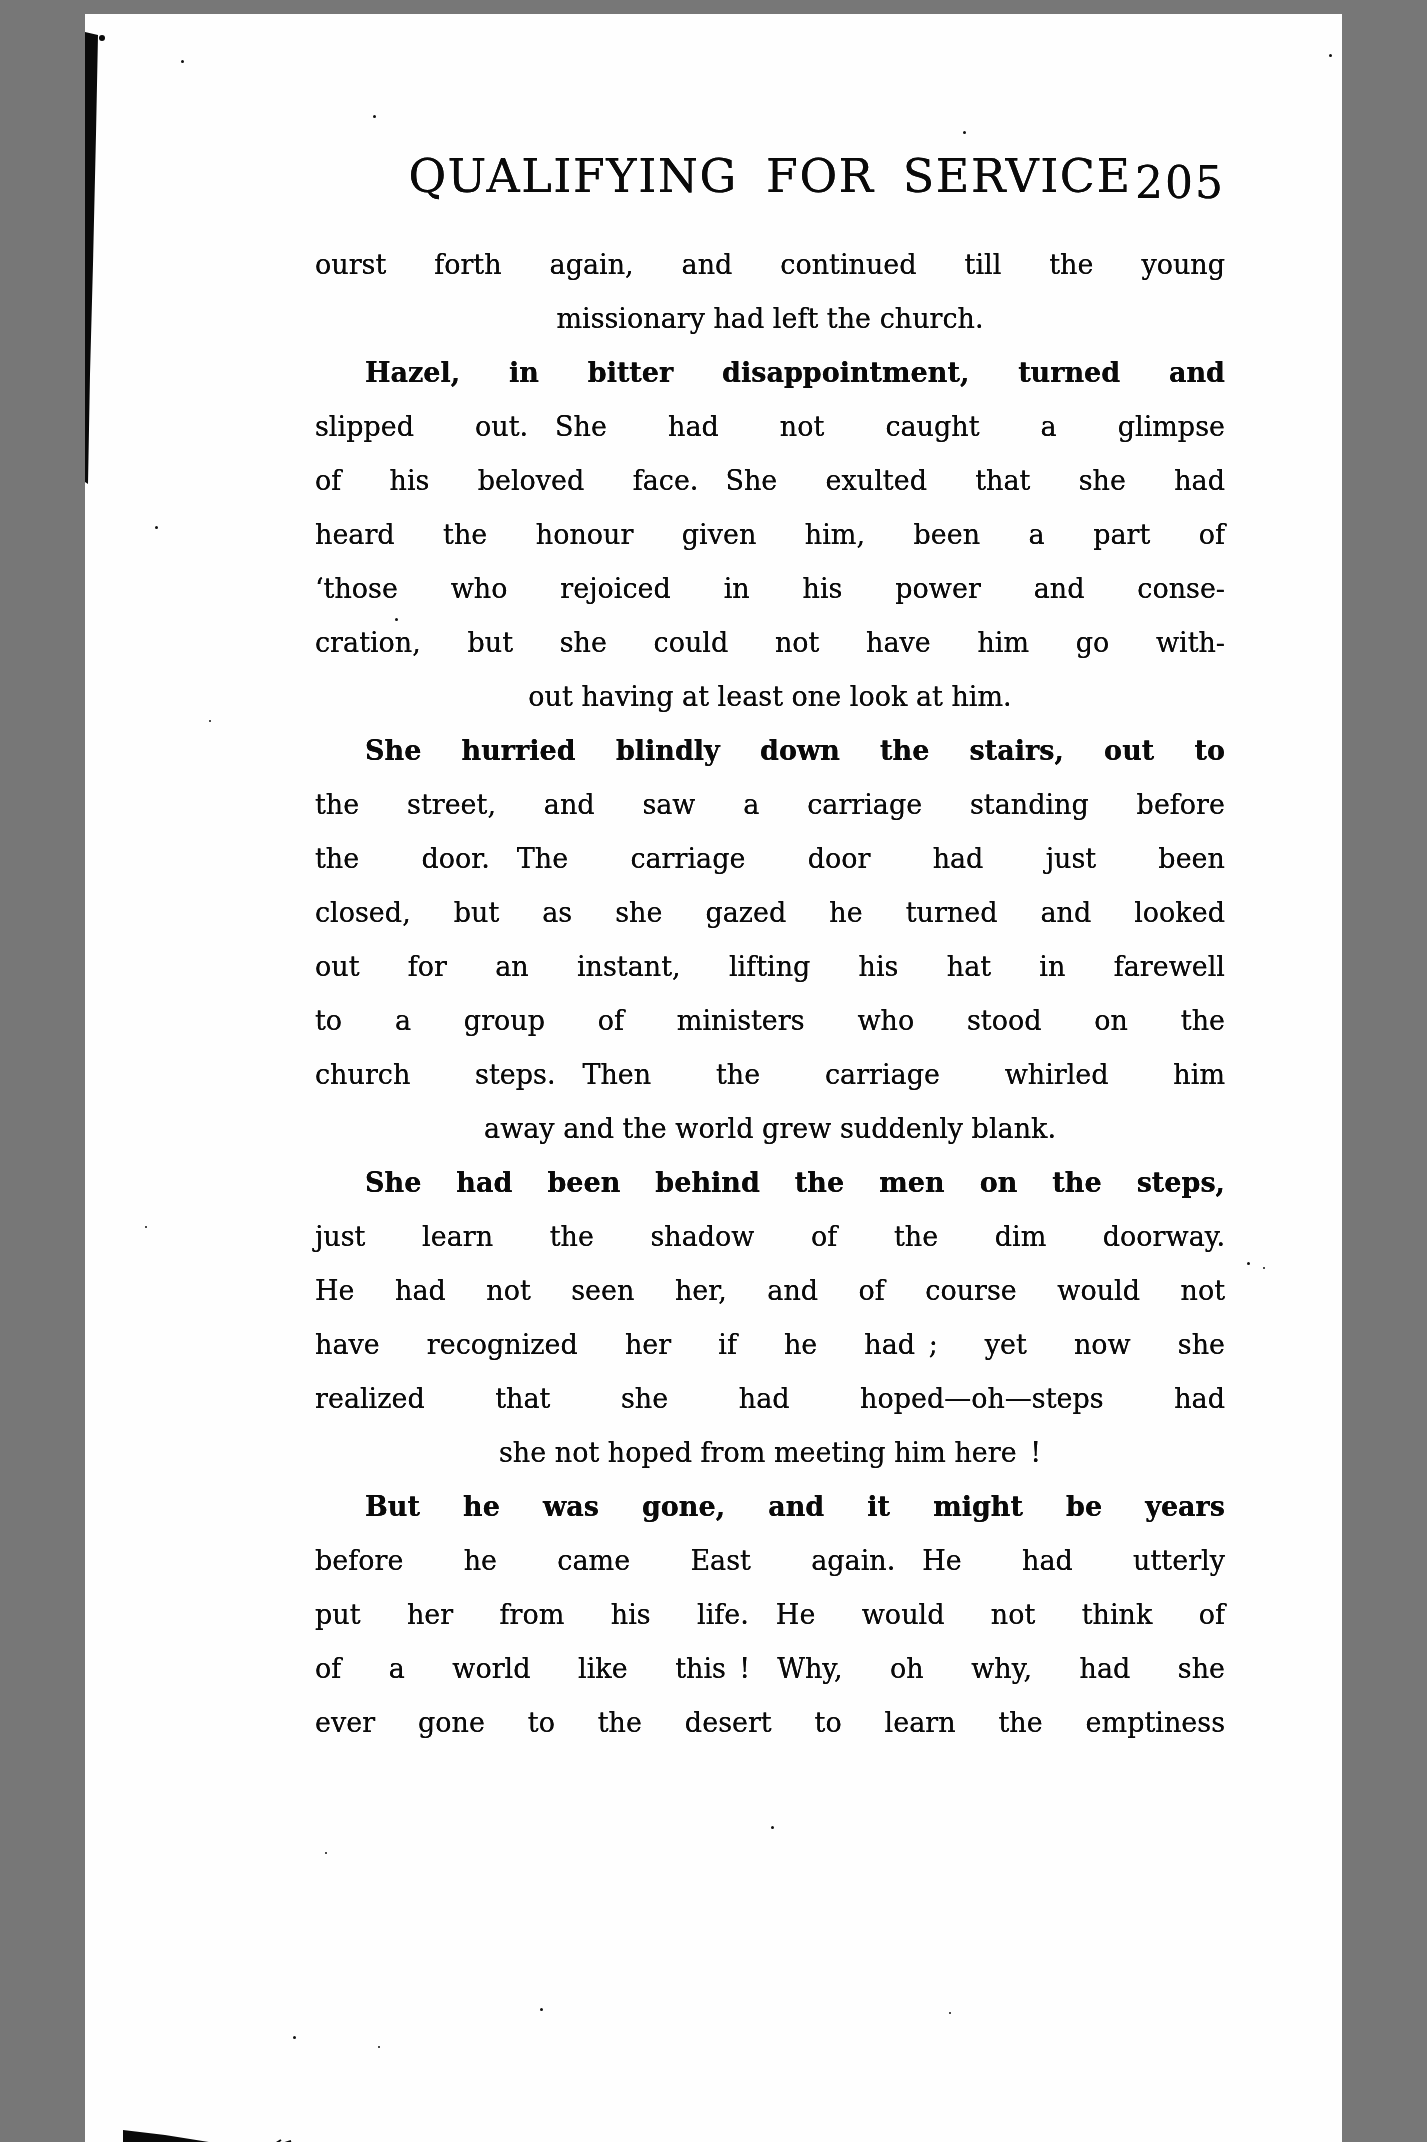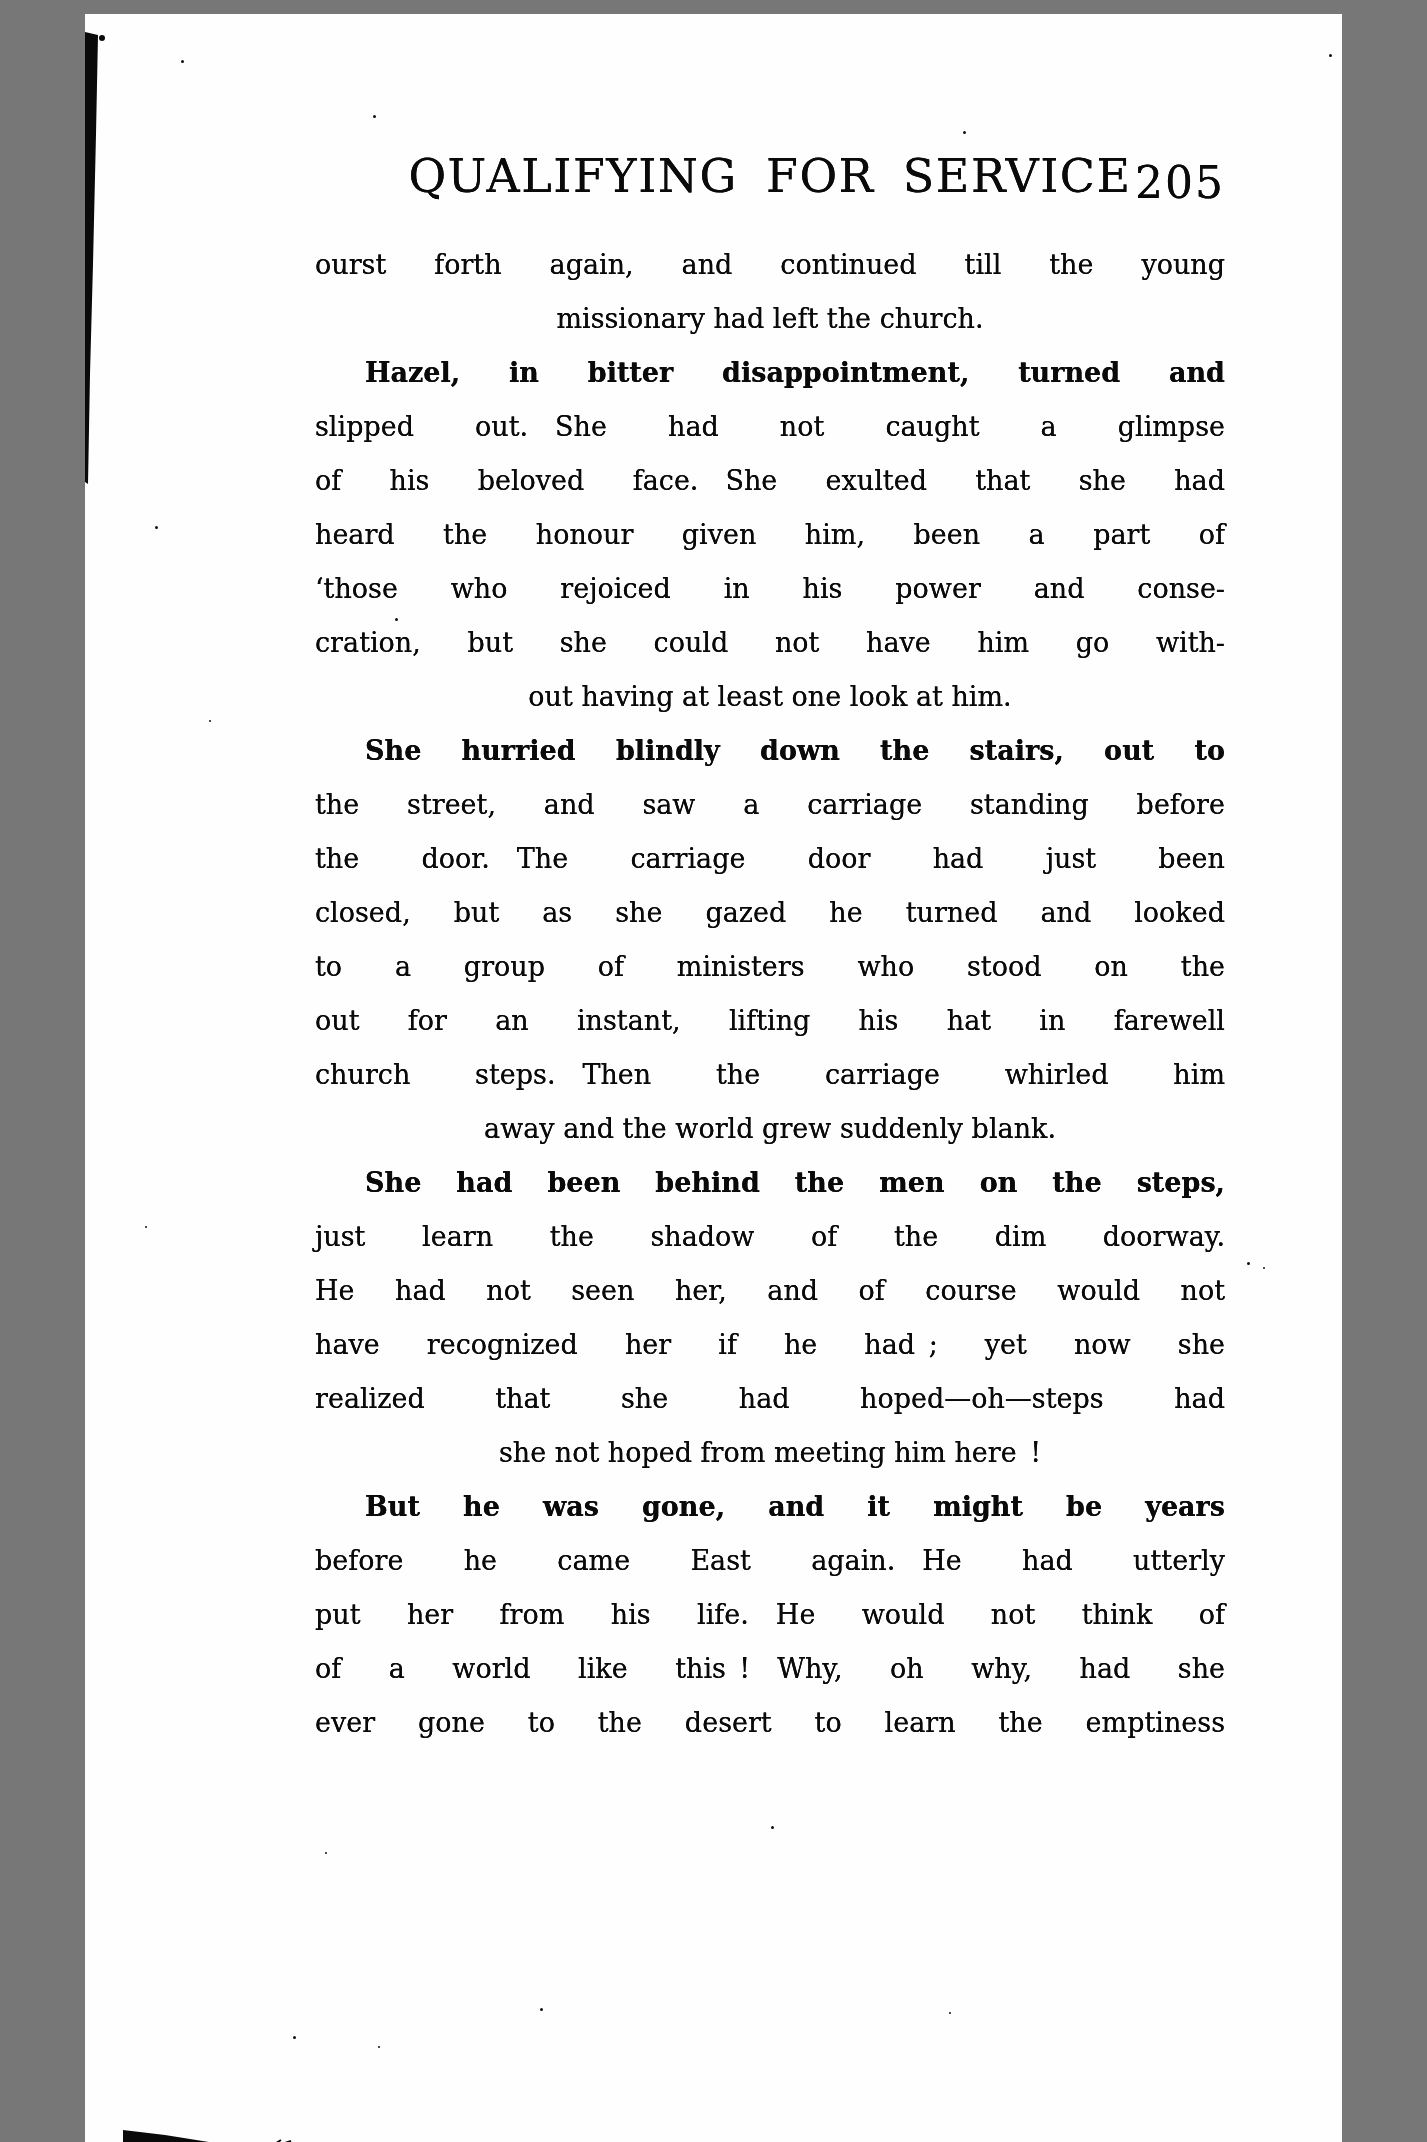--- a/index.html
+++ b/index.html
@@ -78,22 +78,22 @@
       <div class="line justify">slipped out. She had not caught a glimpse</div>
       <div class="line justify">of his beloved face. She exulted that she had</div>
       <div class="line justify">heard the honour given him, been a part of</div>
       <div class="line justify">‘those who rejoiced in his power and conse-</div>
       <div class="line justify">cration, but she could not have him go with-</div>
       <div class="line">out having at least one look at him.</div>
       <div class="line indent justify">She hurried blindly down the stairs, out to</div>
       <div class="line justify">the street, and saw a carriage standing before</div>
       <div class="line justify">the door. The carriage door had just been</div>
       <div class="line justify">closed, but as she gazed he turned and looked</div>
+      <div class="line justify">out for an instant, lifting his hat in farewell</div>
       <div class="line justify">to a group of ministers who stood on the</div>
-      <div class="line justify">out for an instant, lifting his hat in farewell</div>
       <div class="line justify">church steps. Then the carriage whirled him</div>
       <div class="line">away and the world grew suddenly blank.</div>
       <div class="line indent justify">She had been behind the men on the steps,</div>
       <div class="line justify">just learn the shadow of the dim doorway.</div>
       <div class="line justify">He had not seen her, and of course would not</div>
       <div class="line justify">have recognized her if he had ; yet now she</div>
       <div class="line justify">realized that she had hoped—oh—steps had</div>
       <div class="line">she not hoped from meeting him here !</div>
       <div class="line indent justify">But he was gone, and it might be years</div>
       <div class="line justify">before he came East again. He had utterly</div>

